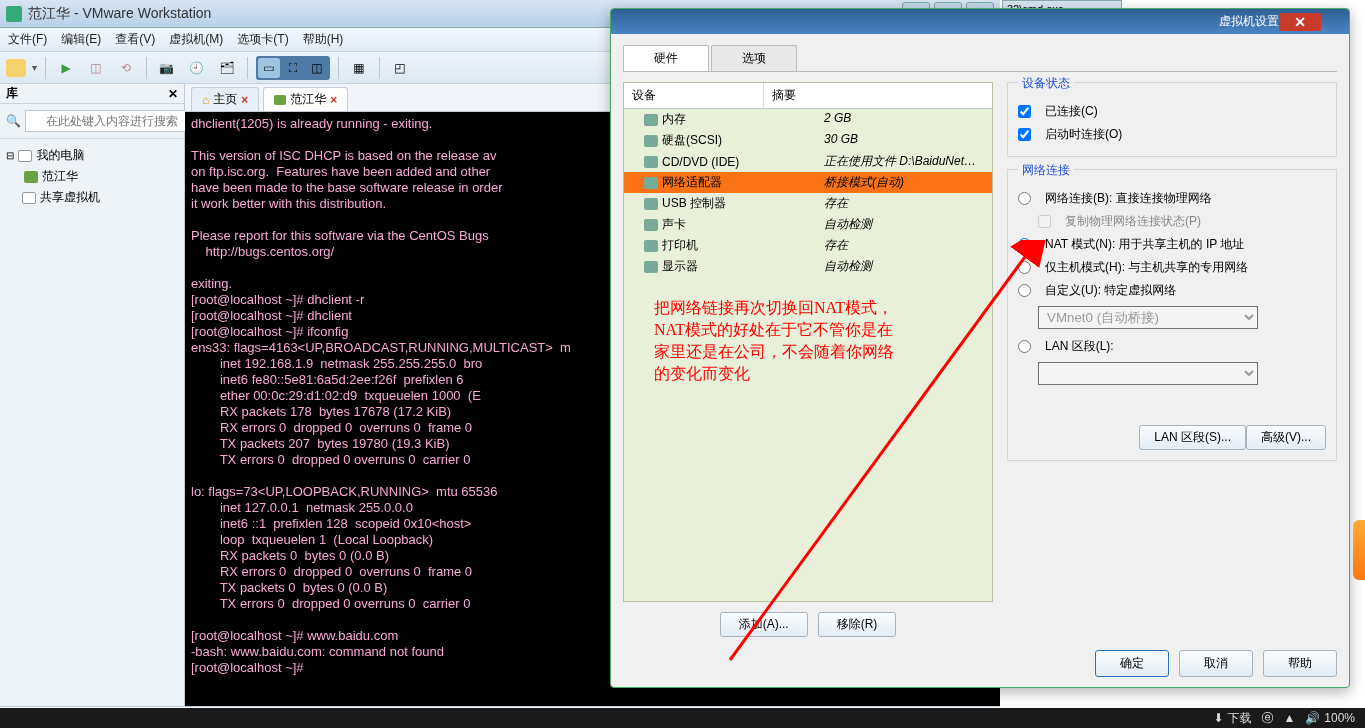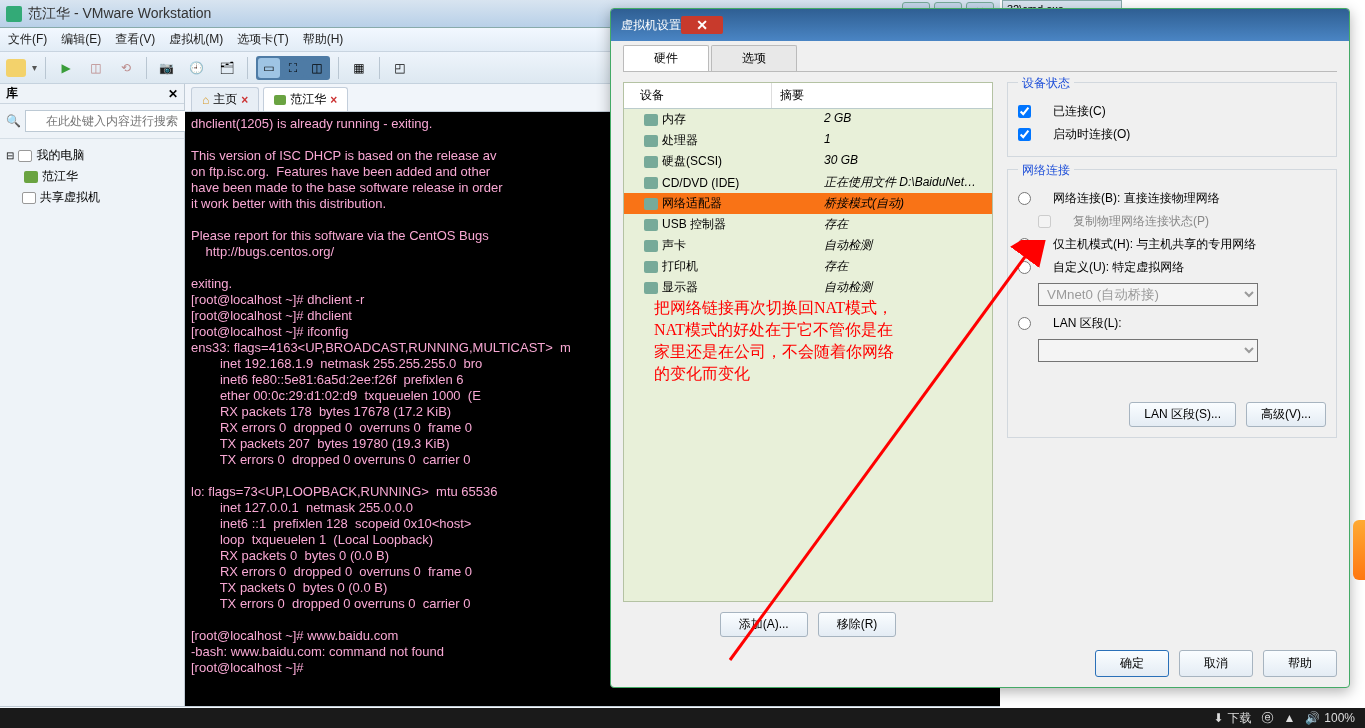--- a/index.html
+++ b/index.html
@@ -41,51 +41,51 @@
 
 .terminal { flex: 1; background: #000; color: #f9a8d4; font-family: "Consolas","Courier New",monospace; font-size: 13px; padding: 4px 6px; white-space: pre; overflow: hidden; line-height: 16px; }
 .terminal .wrap { overflow: hidden; }
 
 .statusbar { position: absolute; left: 0; bottom: 0; right: 0; height: 22px; background: linear-gradient(#f6faff,#e4ecf4); border-top: 1px solid #c0cbd5; display: flex; align-items: center; justify-content: space-between; padding: 0 8px; font-size: 12px; color: #333; }
 .status-icons { display: flex; gap: 6px; }
 .stat-ic { width: 16px; height: 16px; background: #aab; border-radius: 2px; }
 
 
 .dialog { position: absolute; left: 610px; top: 8px; width: 740px; height: 680px; background: #f0f0f0; border: 1px solid #4a6; border-radius: 4px; box-shadow: 0 4px 14px rgba(0,0,0,.3); z-index: 50; }
-.dlg-title { height: 32px; background: linear-gradient(#2f5f93,#4a85c4); color: #fff; display: flex; align-items: center; padding: 0 10px; border-radius: 3px 3px 0 0; justify-content: flex-start;}
+.dlg-title { height: 25px; background: linear-gradient(#2f5f93,#4a85c4); color: #fff; display: flex; align-items: center; padding: 0 28px; border-radius: 3px 3px 0 0; justify-content: flex-end;}
 .dlg-title .close { width: 42px; height: 18px; background: #c83a2c; border-radius: 2px; color: #fff; display:flex; align-items:center; justify-content:center; font-size:14px; font-weight:bold;}
 .dlg-body { position: absolute; left: 0; top: 28px; right: 0; bottom: 0; padding: 8px 12px; }
 .dlg-tabs { display: flex; gap: 2px; border-bottom: 1px solid #bbb; }
 .dlg-tab { padding: 4px 30px; background: #fff; border: 1px solid #bbb; border-bottom: none; border-radius: 2px 2px 0 0; }
 .dlg-tab.inactive { background: #e8e8e8; }
 
 .dlg-content { display: flex; gap: 14px; padding-top: 10px; }
 .dev-panel { width: 370px; }
 .dev-table { border: 1px solid #b4c2a3; background: #e8f0d9; height: 520px; position: relative; }
 .dev-head { display: flex; background: #fff; border-bottom: 1px solid #bcc; }
 .dev-head div { padding: 4px 8px; font-size: 12px; }
-.dev-head .c1 { width: 140px; border-right: 1px solid #ddd; margin-left: 8px; }
+.dev-head .c1 { width: 140px; border-right: 1px solid #ddd; }
 .dev-head .c2 { flex: 1; }
 .dev-rows { }
 .dev-row { display: flex; padding: 2px 12px; gap: 44px; }
 .dev-row .c1 { width: 140px; padding-left: 8px; display:flex; align-items:center; gap:4px;}
 .dev-row .c2 { flex: 1; padding-left: 4px; white-space: nowrap; overflow: hidden; text-overflow: ellipsis; font-style: italic;}
 .dev-row.sel { background: #f97316; }
 .dev-ic { width: 14px; height: 12px; background: #7a9; display:inline-block; border-radius:2px;}
 .dev-btns { display:flex; gap:10px; justify-content:center; margin-top:10px;}
 .dev-btns button { padding: 3px 18px; }
 
 .right-panel { flex: 1; }
 .group-box { border: 1px solid #d2d8de; padding: 10px; margin-bottom: 12px; }
 .group-title { position: relative; top: -18px; background: #f0f0f0; display: inline-block; padding: 0 4px; color: #1d4ed8; }
 .gb-body { margin-top: -10px; }
-.chk-row, .rdo-row { display: flex; align-items: center; gap: 22px; padding: 3px 0; }
+.chk-row, .rdo-row { display: flex; align-items: center; gap: 14px; padding: 3px 0; }
 .sub-chk { margin-left: 20px; }
 select.combo, input.combo { width: 220px; padding: 2px 4px; border: 1px solid #404040; background:#f7f7f7; color:#777; margin-left:20px; margin-top:4px;}
-.btn-row { display: flex; gap: 10px; justify-content: flex-end; margin-top: 8px;}
+.btn-row { display: flex; justify-content: flex-end; margin-top: 8px;}
 .btn-row button { padding: 3px 14px; }
 
 .dlg-footer { position: absolute; left: 0; bottom: 10px; right: 12px; display: flex; justify-content: flex-end; gap: 10px; }
 .dlg-footer button { padding: 4px 24px; }
 .ok-btn { border: 1px solid #2a70b8; }
 
 
 .annotation { position: absolute; left: 654px; top: 297px; width: 320px; color: #ff0000; font-size: 16px; line-height: 22px; z-index: 60; font-family: "SimSun","宋体"; }
 .arrow { position: absolute; left: 720px; top: 240px; z-index: 55; pointer-events: none; }
 
@@ -269,27 +269,20 @@
               <div class="dev-row">
                 <div class="c1">
                   <span class="dev-ic"></span>
                   <span>内存</span>
                 </div>
                 <div class="c2">2 GB</div>
               </div>
               <div class="dev-row">
                 <div class="c1">
                   <span class="dev-ic"></span>
-                  <span>处理器</span>
-                </div>
-                <div class="c2">1</div>
-              </div>
-              <div class="dev-row">
-                <div class="c1">
-                  <span class="dev-ic"></span>
                   <span>硬盘(SCSI)</span>
                 </div>
                 <div class="c2">30 GB</div>
               </div>
               <div class="dev-row">
                 <div class="c1">
                   <span class="dev-ic"></span>
                   <span>CD/DVD (IDE)</span>
                 </div>
                 <div class="c2">正在使用文件 D:\BaiduNetdiskDown...</div>
@@ -355,20 +348,24 @@
         <div class="group-box">
           <span class="group-title">网络连接</span>
           <div class="gb-body">
             <label class="rdo-row">
               <input type="radio" name="net" style="">
               <span>网络连接(B): 直接连接物理网络</span>
             </label>
             <label class="chk-row sub-chk">
               <input type="checkbox" disabled="" style="">
               <span style="color:#888;">复制物理网络连接状态(P)</span>
+            </label>
+            <label class="rdo-row">
+              <input type="radio" name="net" checked="" style="">
+              <span>NAT 模式(N): 用于共享主机的 IP 地址</span>
             </label>
             <label class="rdo-row">
               <input type="radio" name="net" style="">
               <span>仅主机模式(H): 与主机共享的专用网络</span>
             </label>
             <label class="rdo-row">
               <input type="radio" name="net" style="">
               <span>自定义(U): 特定虚拟网络</span>
             </label>
             <select class="combo" disabled="">

